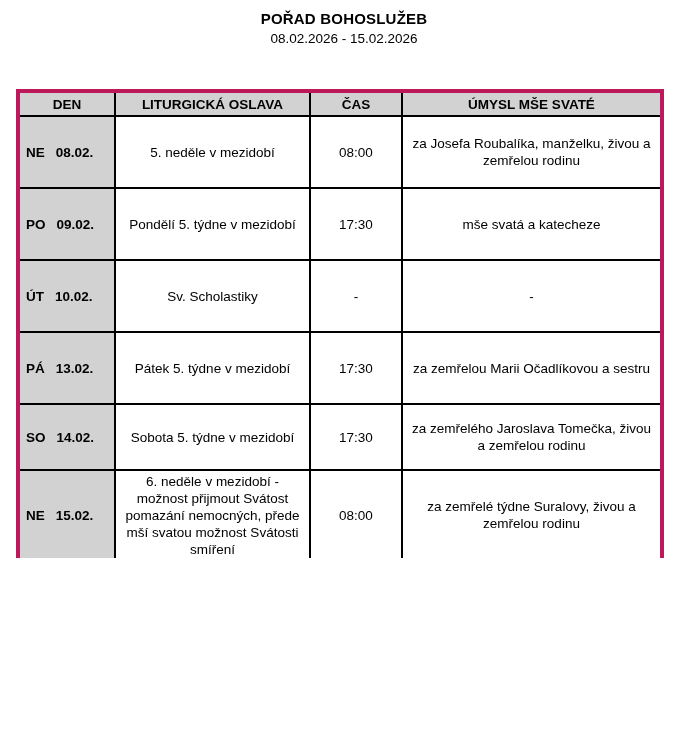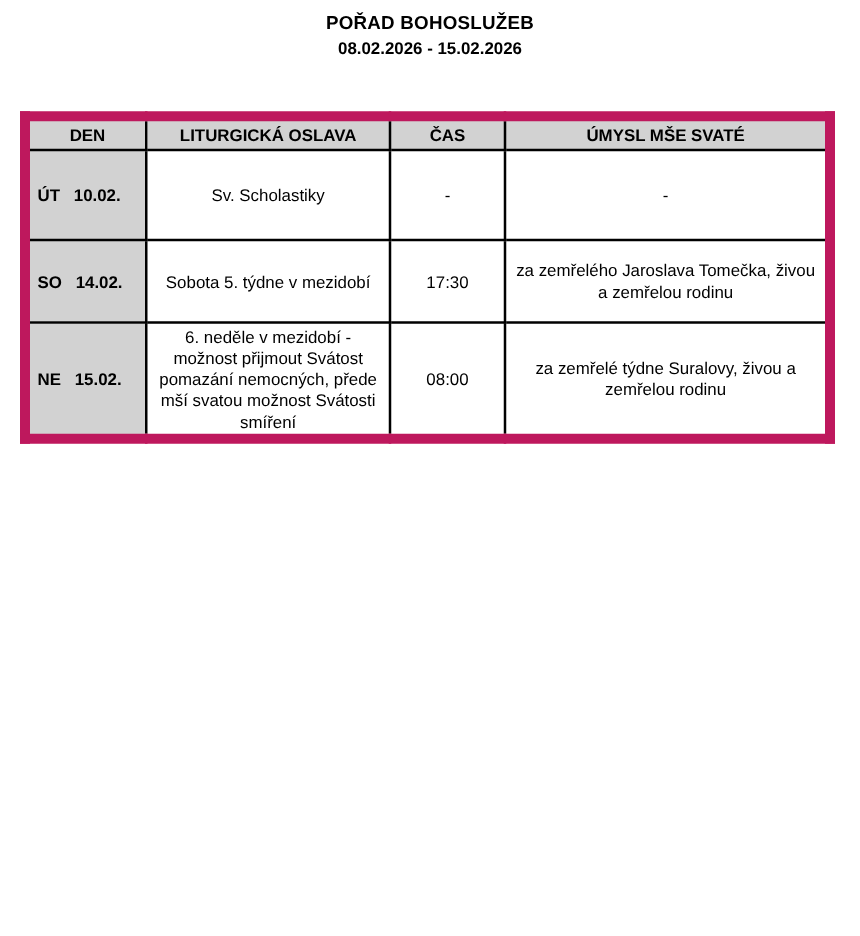--- a/index.html
+++ b/index.html
@@ -25,33 +25,33 @@
     text-align: center;
   }
   .doc-title, .doc-subtitle {
     font-size: 15px;
     font-weight: bold;
     line-height: 20px;
     letter-spacing: 0.2px;
   }
   .doc-daterange {
     font-size: 13.5px;
-    font-weight: bold;
+    font-weight: normal;
     line-height: 19px;
     text-align: center;
   }
   
   table.schedule {
     position: absolute;
     left: 16px;
     top: 89px;
     width: 644px;
     border-collapse: collapse;
     table-layout: fixed;
-    border: 8px solid #be185d;
+    border: 4px solid #be185d;
   }
   table.schedule th, table.schedule td {
     border: 2px solid #000000;
     font-size: 13.5px;
     line-height: 17px;
     overflow: hidden;
   }
   table.schedule thead th {
     background: #d2d2d2;
     font-weight: bold;
@@ -111,24 +111,42 @@
     <thead>
       <tr>
         <th>DEN</th>
         <th>LITURGICKÁ OSLAVA</th>
         <th>ČAS</th>
         <th>ÚMYSL MŠE SVATÉ</th>
       </tr>
     </thead>
     <tbody>
       <tr class="row-std">
+        <td class="day-cell"><span>NE</span><span class="day-date">08.02.</span></td>
+        <td class="celebration-cell">5. neděle v mezidobí</td>
+        <td class="time-cell">08:00</td>
+        <td class="intention-cell">za Josefa Roubalíka, manželku, živou a zemřelou rodinu</td>
+      </tr>
+      <tr class="row-std">
+        <td class="day-cell"><span>PO</span><span class="day-date">09.02.</span></td>
+        <td class="celebration-cell">Pondělí 5. týdne v mezidobí</td>
+        <td class="time-cell">17:30</td>
+        <td class="intention-cell">mše svatá a katecheze</td>
+      </tr>
+      <tr class="row-std">
         <td class="day-cell"><span>ÚT</span><span class="day-date">10.02.</span></td>
         <td class="celebration-cell">Sv. Scholastiky</td>
         <td class="time-cell">-</td>
         <td class="intention-cell">-</td>
+      </tr>
+      <tr class="row-std">
+        <td class="day-cell"><span>PÁ</span><span class="day-date">13.02.</span></td>
+        <td class="celebration-cell">Pátek 5. týdne v mezidobí</td>
+        <td class="time-cell">17:30</td>
+        <td class="intention-cell">za zemřelou Marii Očadlíkovou a sestru</td>
       </tr>
       <tr class="row-sat">
         <td class="day-cell"><span>SO</span><span class="day-date">14.02.</span></td>
         <td class="celebration-cell">Sobota 5. týdne v mezidobí</td>
         <td class="time-cell">17:30</td>
         <td class="intention-cell">za zemřelého Jaroslava Tomečka, živou a zemřelou rodinu</td>
       </tr>
       <tr class="row-tall">
         <td class="day-cell"><span>NE</span><span class="day-date">15.02.</span></td>
         <td class="celebration-cell">6. neděle v mezidobí - možnost přijmout Svátost pomazání nemocných, přede mší svatou možnost Svátosti smíření</td>

